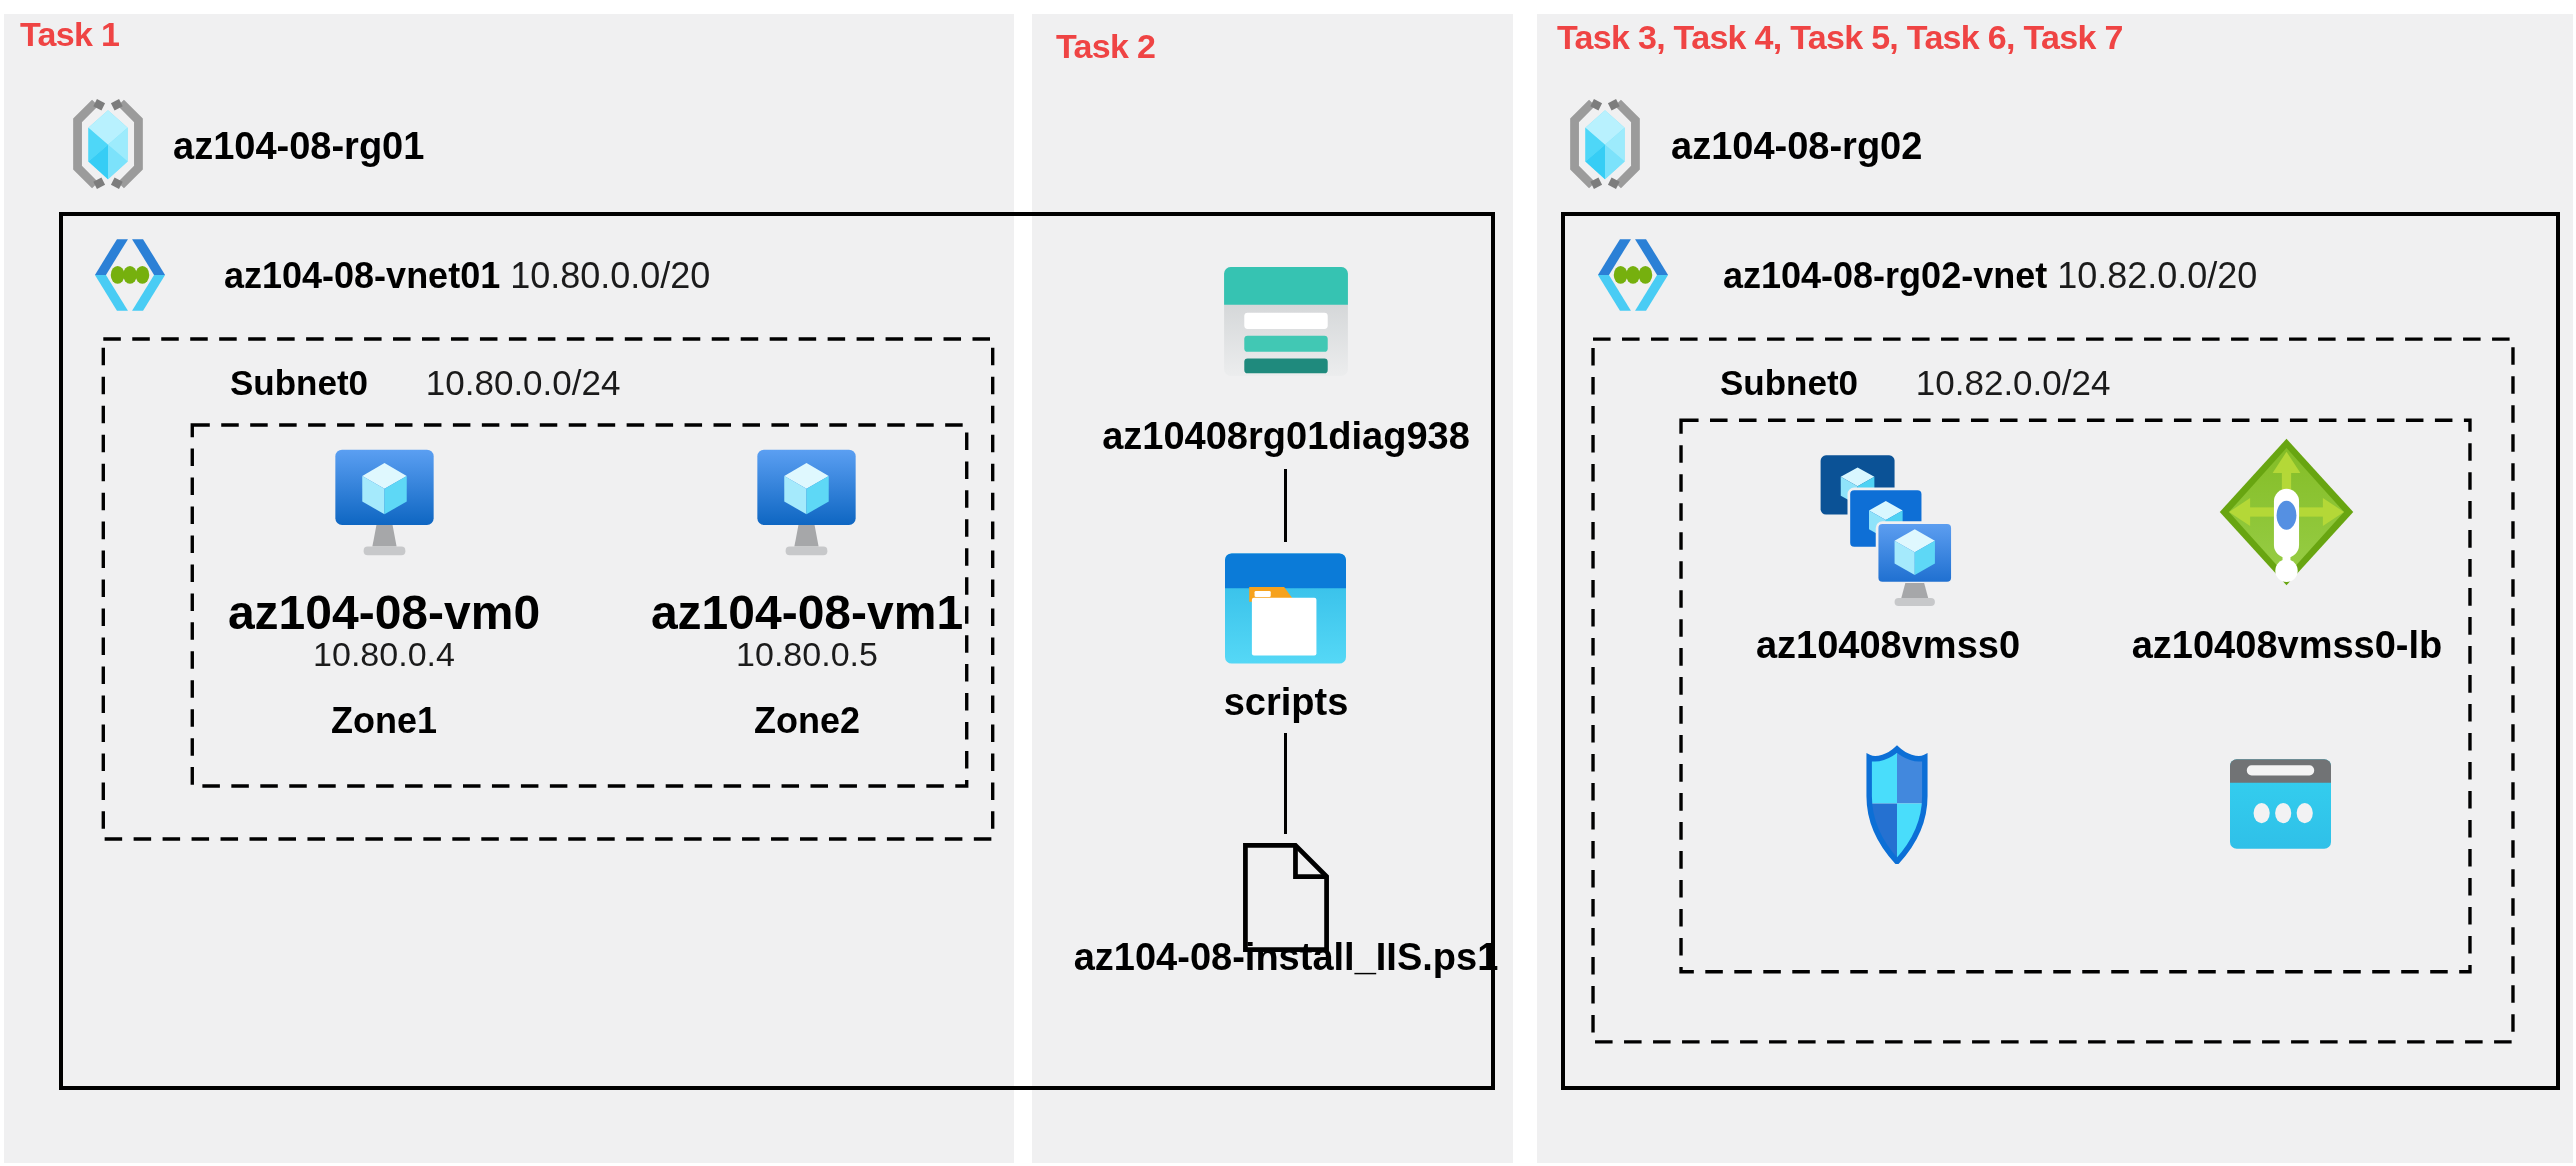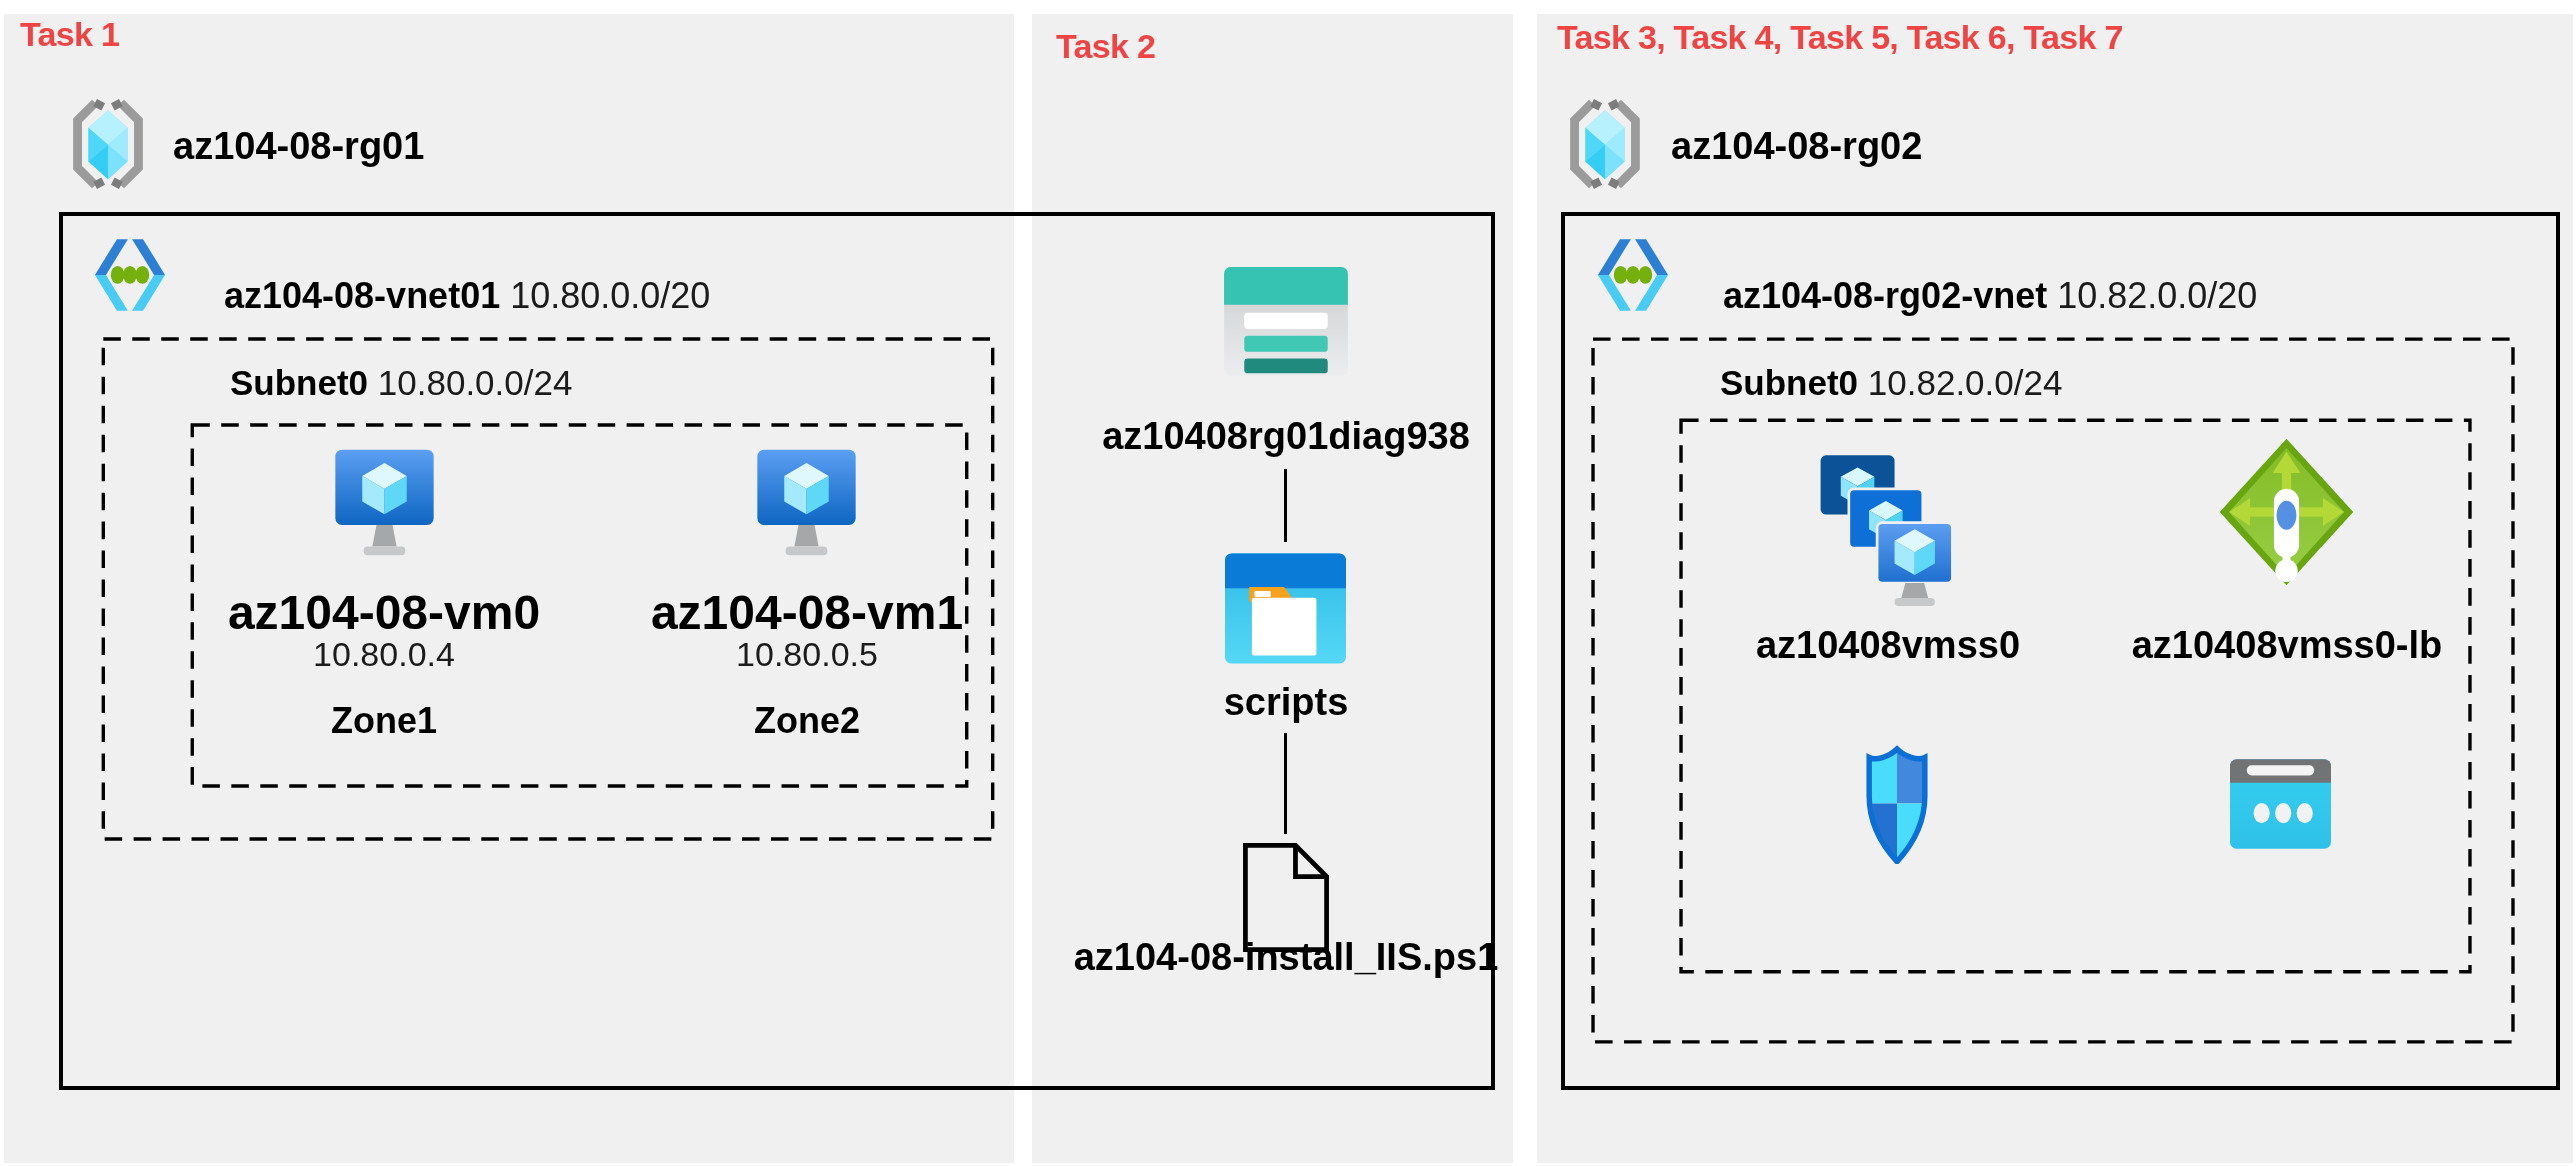--- a/index.html
+++ b/index.html
@@ -11,26 +11,26 @@
   .panel3{left:1537px;width:1036px;}
   .heading{position:absolute;font-size:34px;font-weight:700;color:#ef4444;letter-spacing:-0.7px;white-space:nowrap;}
   .h-task1{left:20px;top:15px;}
   .h-task2{left:1056px;top:27px;}
   .h-task3{left:1557px;top:17.5px;}
   .box{position:absolute;border:4px solid #000;box-sizing:border-box;background:transparent;}
   .box1{left:59px;top:212px;width:1436px;height:878px;}
   .box2{left:1561px;top:212px;width:999px;height:878px;}
   .abs{position:absolute;}
   .rg-label{position:absolute;font-size:38px;font-weight:700;white-space:nowrap;}
-  .net-label{position:absolute;font-size:36px;white-space:nowrap;margin-top:20px;}
+  .net-label{position:absolute;font-size:36px;white-space:nowrap;}
   .net-label b{font-weight:700;}
   .net-label span.cidr{font-weight:400;color:#1b1b1b;}
   .subnet-label{position:absolute;font-size:35px;white-space:nowrap;}
   .subnet-label b{font-weight:700;margin-left:29px;}
-  .subnet-label span.cidr{font-weight:400;color:#1b1b1b;}
+  .subnet-label span.cidr{font-weight:400;color:#1b1b1b;margin-left:48px;}
   .c-label{position:absolute;transform:translateX(-50%);white-space:nowrap;text-align:center;}
   .res-name{font-size:38px;font-weight:700;}
   .vm-name{font-size:48px;font-weight:700;}
   .vm-ip{font-size:34px;font-weight:400;color:#1b1b1b;}
   .vm-zone{font-size:36px;font-weight:700;}
   .conn{position:absolute;width:3.4px;background:#000;}
   svg{display:block;}
 </style>
 </head>
 <body>

